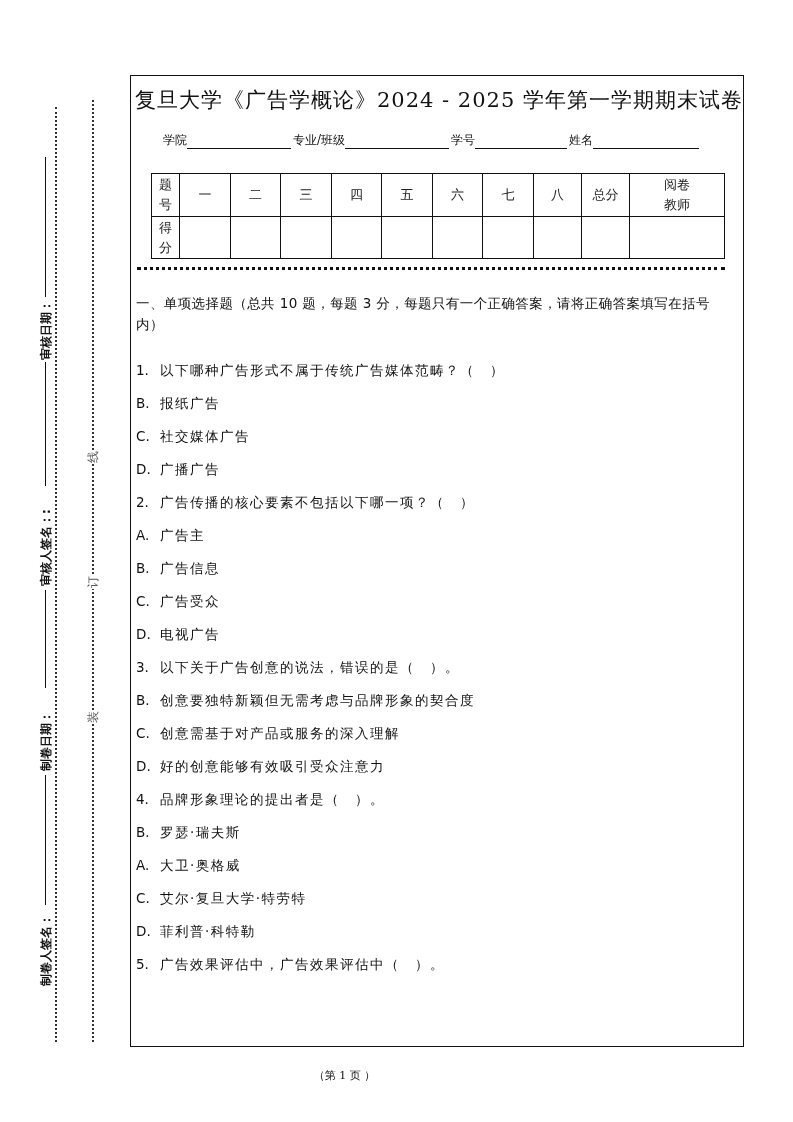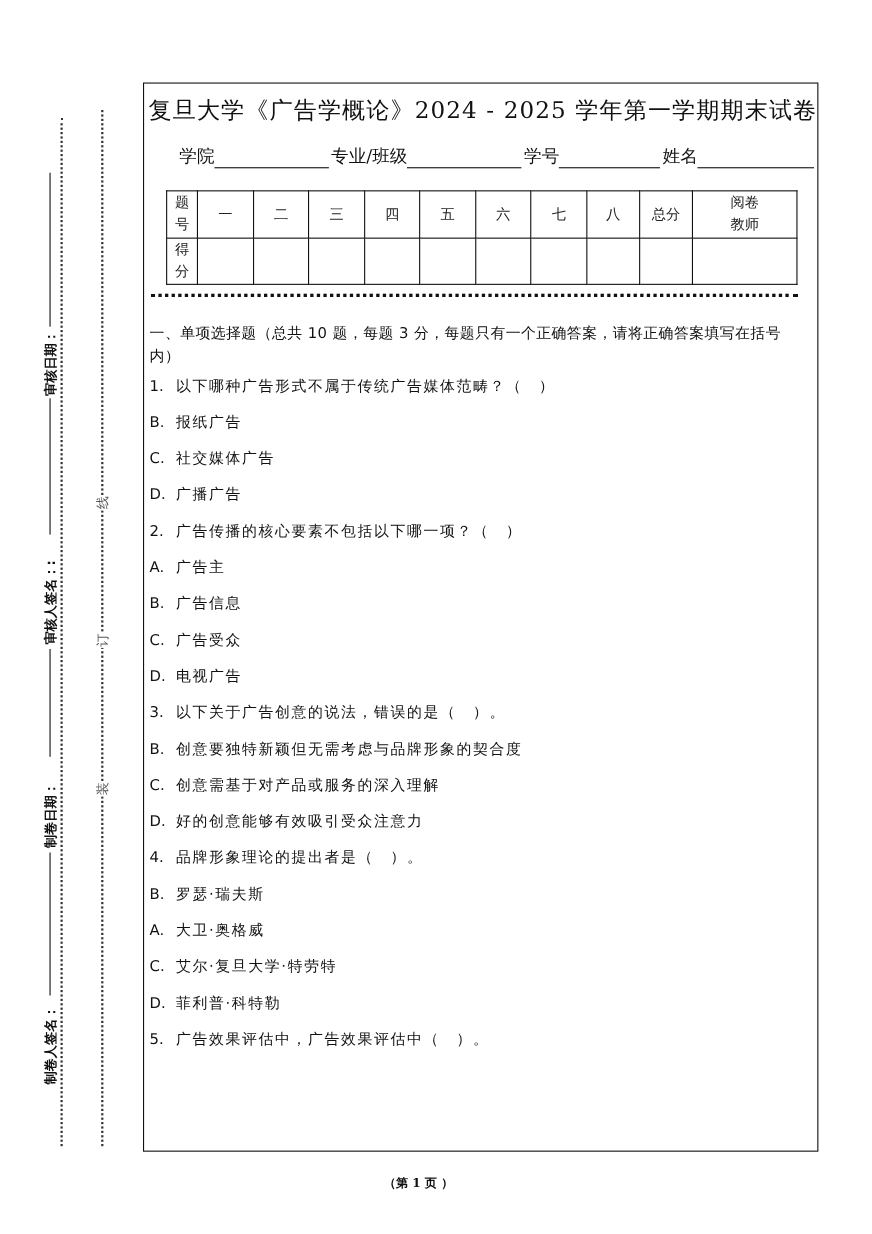--- a/index.html
+++ b/index.html
@@ -18,42 +18,42 @@
                 background: #fff; transform: rotate(-90deg); }
 
   
   .frame { position: absolute; left: 130px; top: 75px; width: 614px; height: 972px;
            border: 1px solid #111; box-sizing: border-box; }
 
   .title { position: absolute; left: 0; right: 0; top: 10px; text-align: right;
            font-size: 21px; letter-spacing: 1px; }
 
   .info-row { position: absolute; left: 32px; top: 56px; display: flex; align-items: flex-end;
-              font-size: 16px; }
+              font-size: 12px; }
   .info-row .lbl { white-space: nowrap; }
   .info-row .blank { border-bottom: 1px solid #111; height: 14px; margin-right: 2px; }
 
   table.score { position: absolute; left: 20px; top: 97px; border-collapse: collapse;
                 font-size: 13px; }
   table.score td { border: 1px solid #111; text-align: center; vertical-align: middle;
                    padding: 0; color: #222; }
   table.score tr.r1 td { height: 42px; }
   table.score tr.r2 td { height: 41px; }
   .vert { display: block; line-height: 20px; width: 100%; text-align: center; }
 
   .sep { position: absolute; left: 6px; right: 18px; top: 191px; border-top: 3px dotted #111; }
 
   .content { position: absolute; left: 5px; right: 8px; top: 217px;
              font-family: "DejaVu Sans", "Liberation Sans", sans-serif; font-size: 13.5px; }
-  .section-head { line-height: 21px; margin-bottom: 6px; letter-spacing: 0.4px; }
+  .section-head { line-height: 21px; margin-bottom: 25px; letter-spacing: 0.4px; }
   .line { height: 33px; line-height: 20px; white-space: nowrap; letter-spacing: 1.5px; }
   .line .num { display: inline-block; width: 24px; letter-spacing: 0; }
 
   .footer { position: absolute; top: 1068px; left: 0; width: 689px; text-align: center;
-            font-size: 11px; font-weight: bold; margin-left: 36px; }
+            font-size: 11px; font-weight: normal; }
 </style>
 </head>
 <body>
 
 <div>
   <div class="bind-solid" style="top:157px;height:140px;"></div>
   <div class="bind-solid" style="top:362px;height:124px;"></div>
   <div class="bind-solid" style="top:590px;height:98px;"></div>
   <div class="bind-solid" style="top:775px;height:130px;"></div>
 

